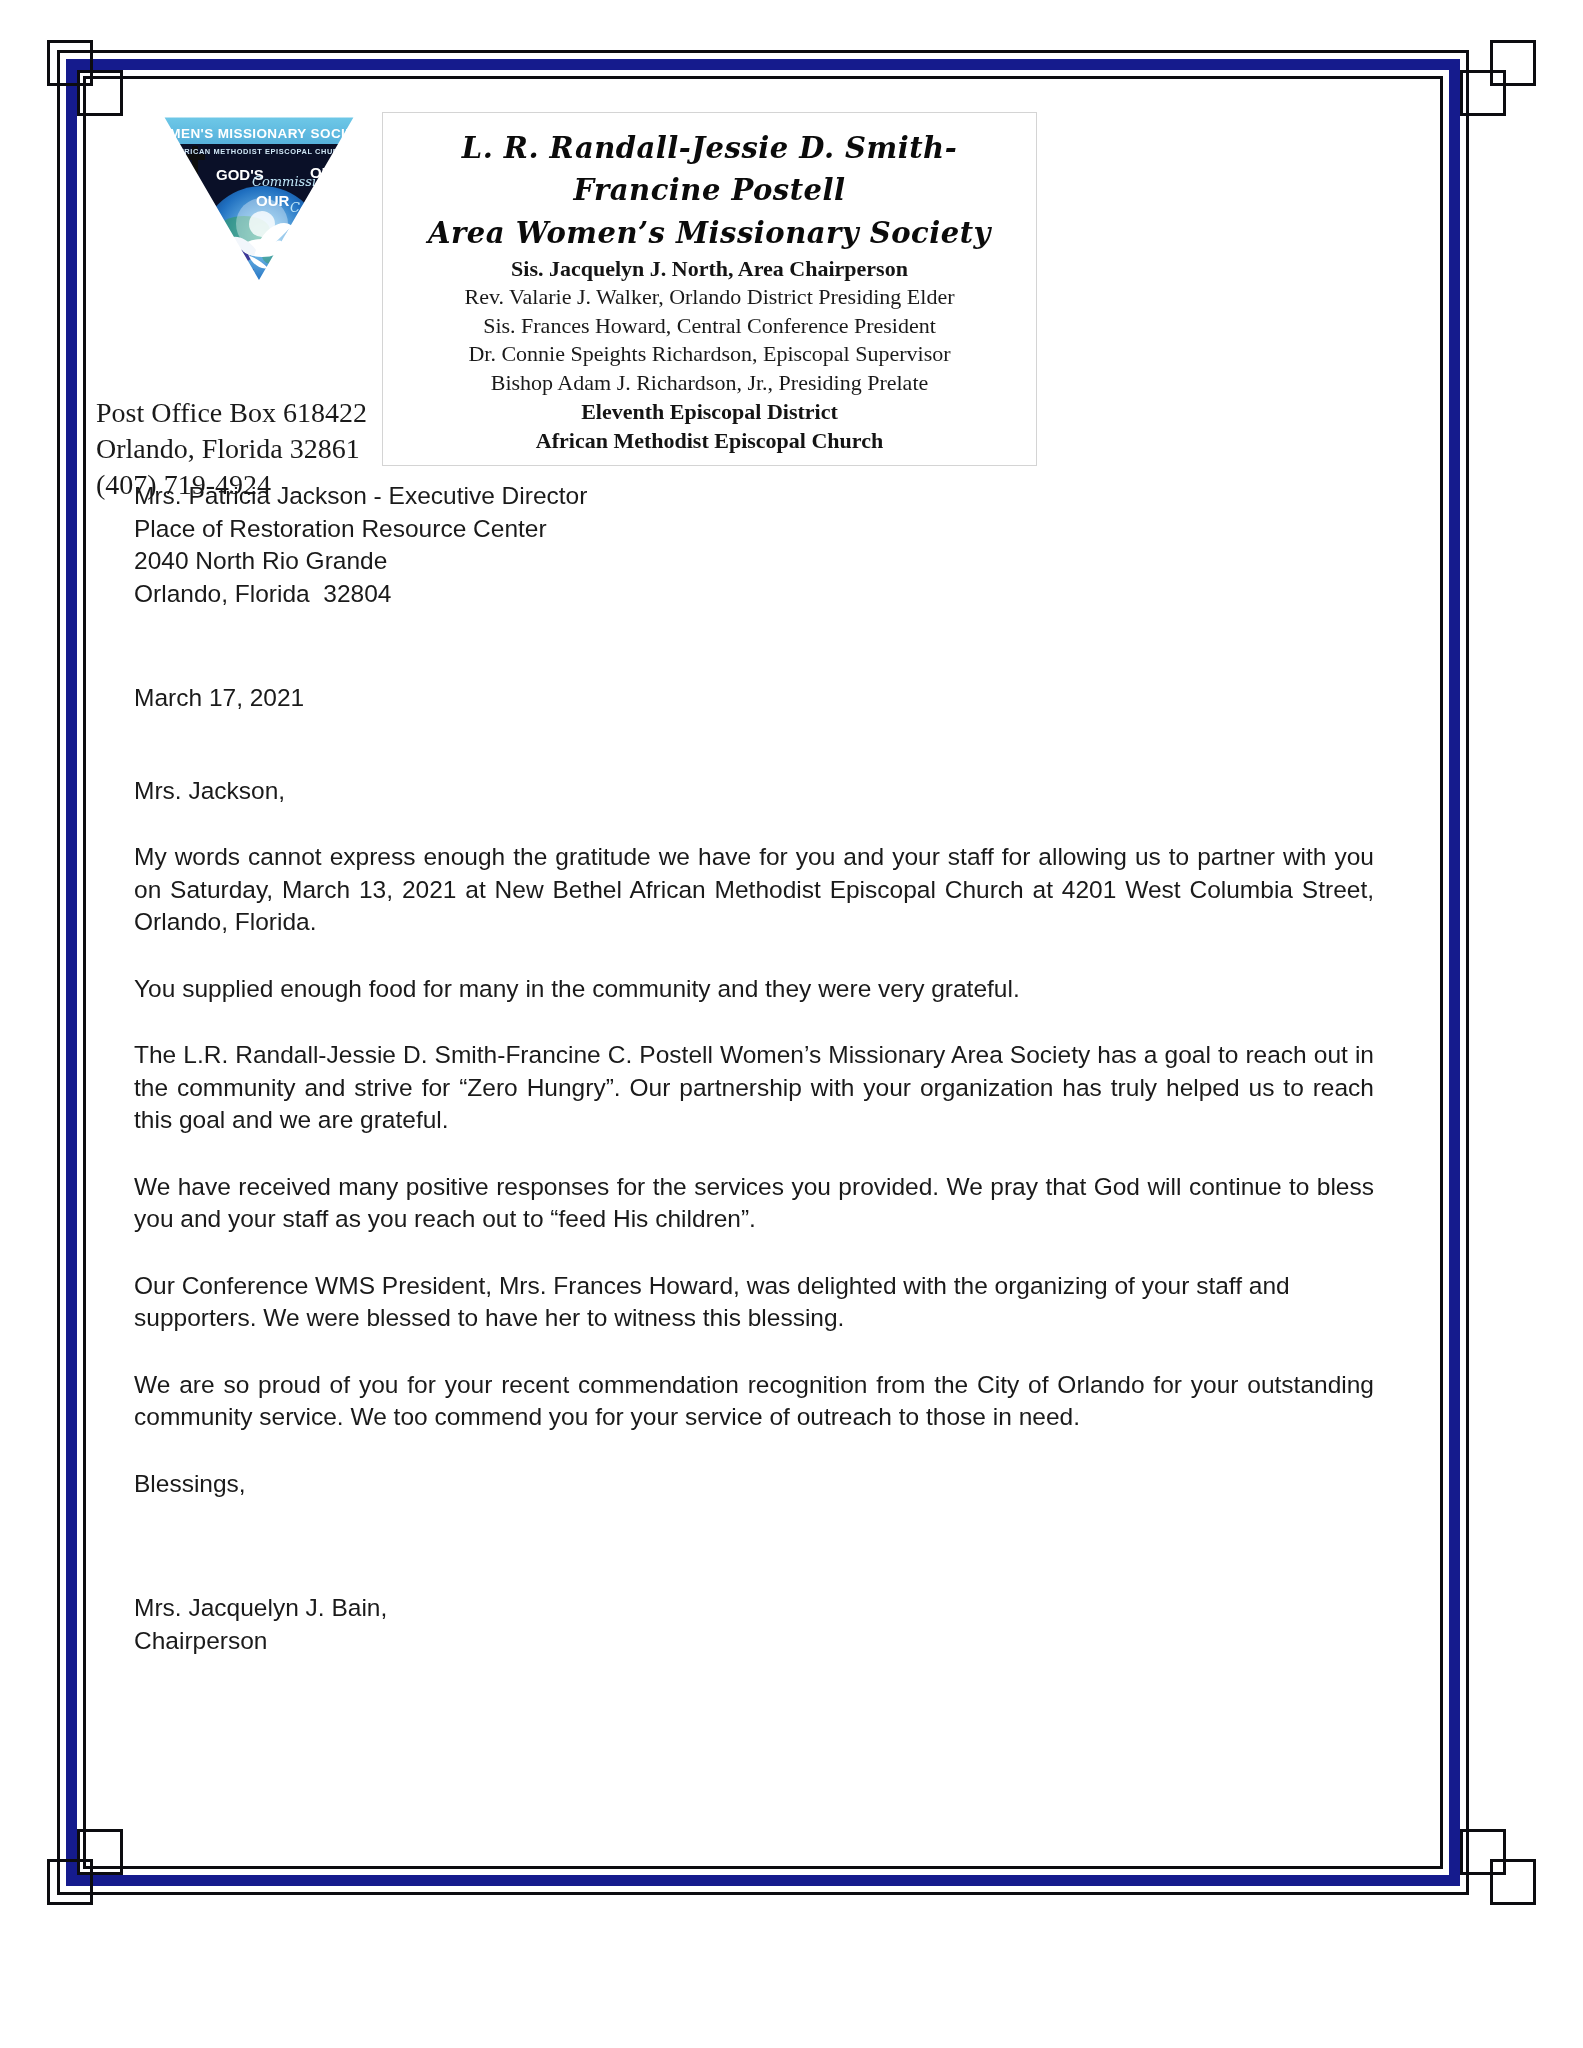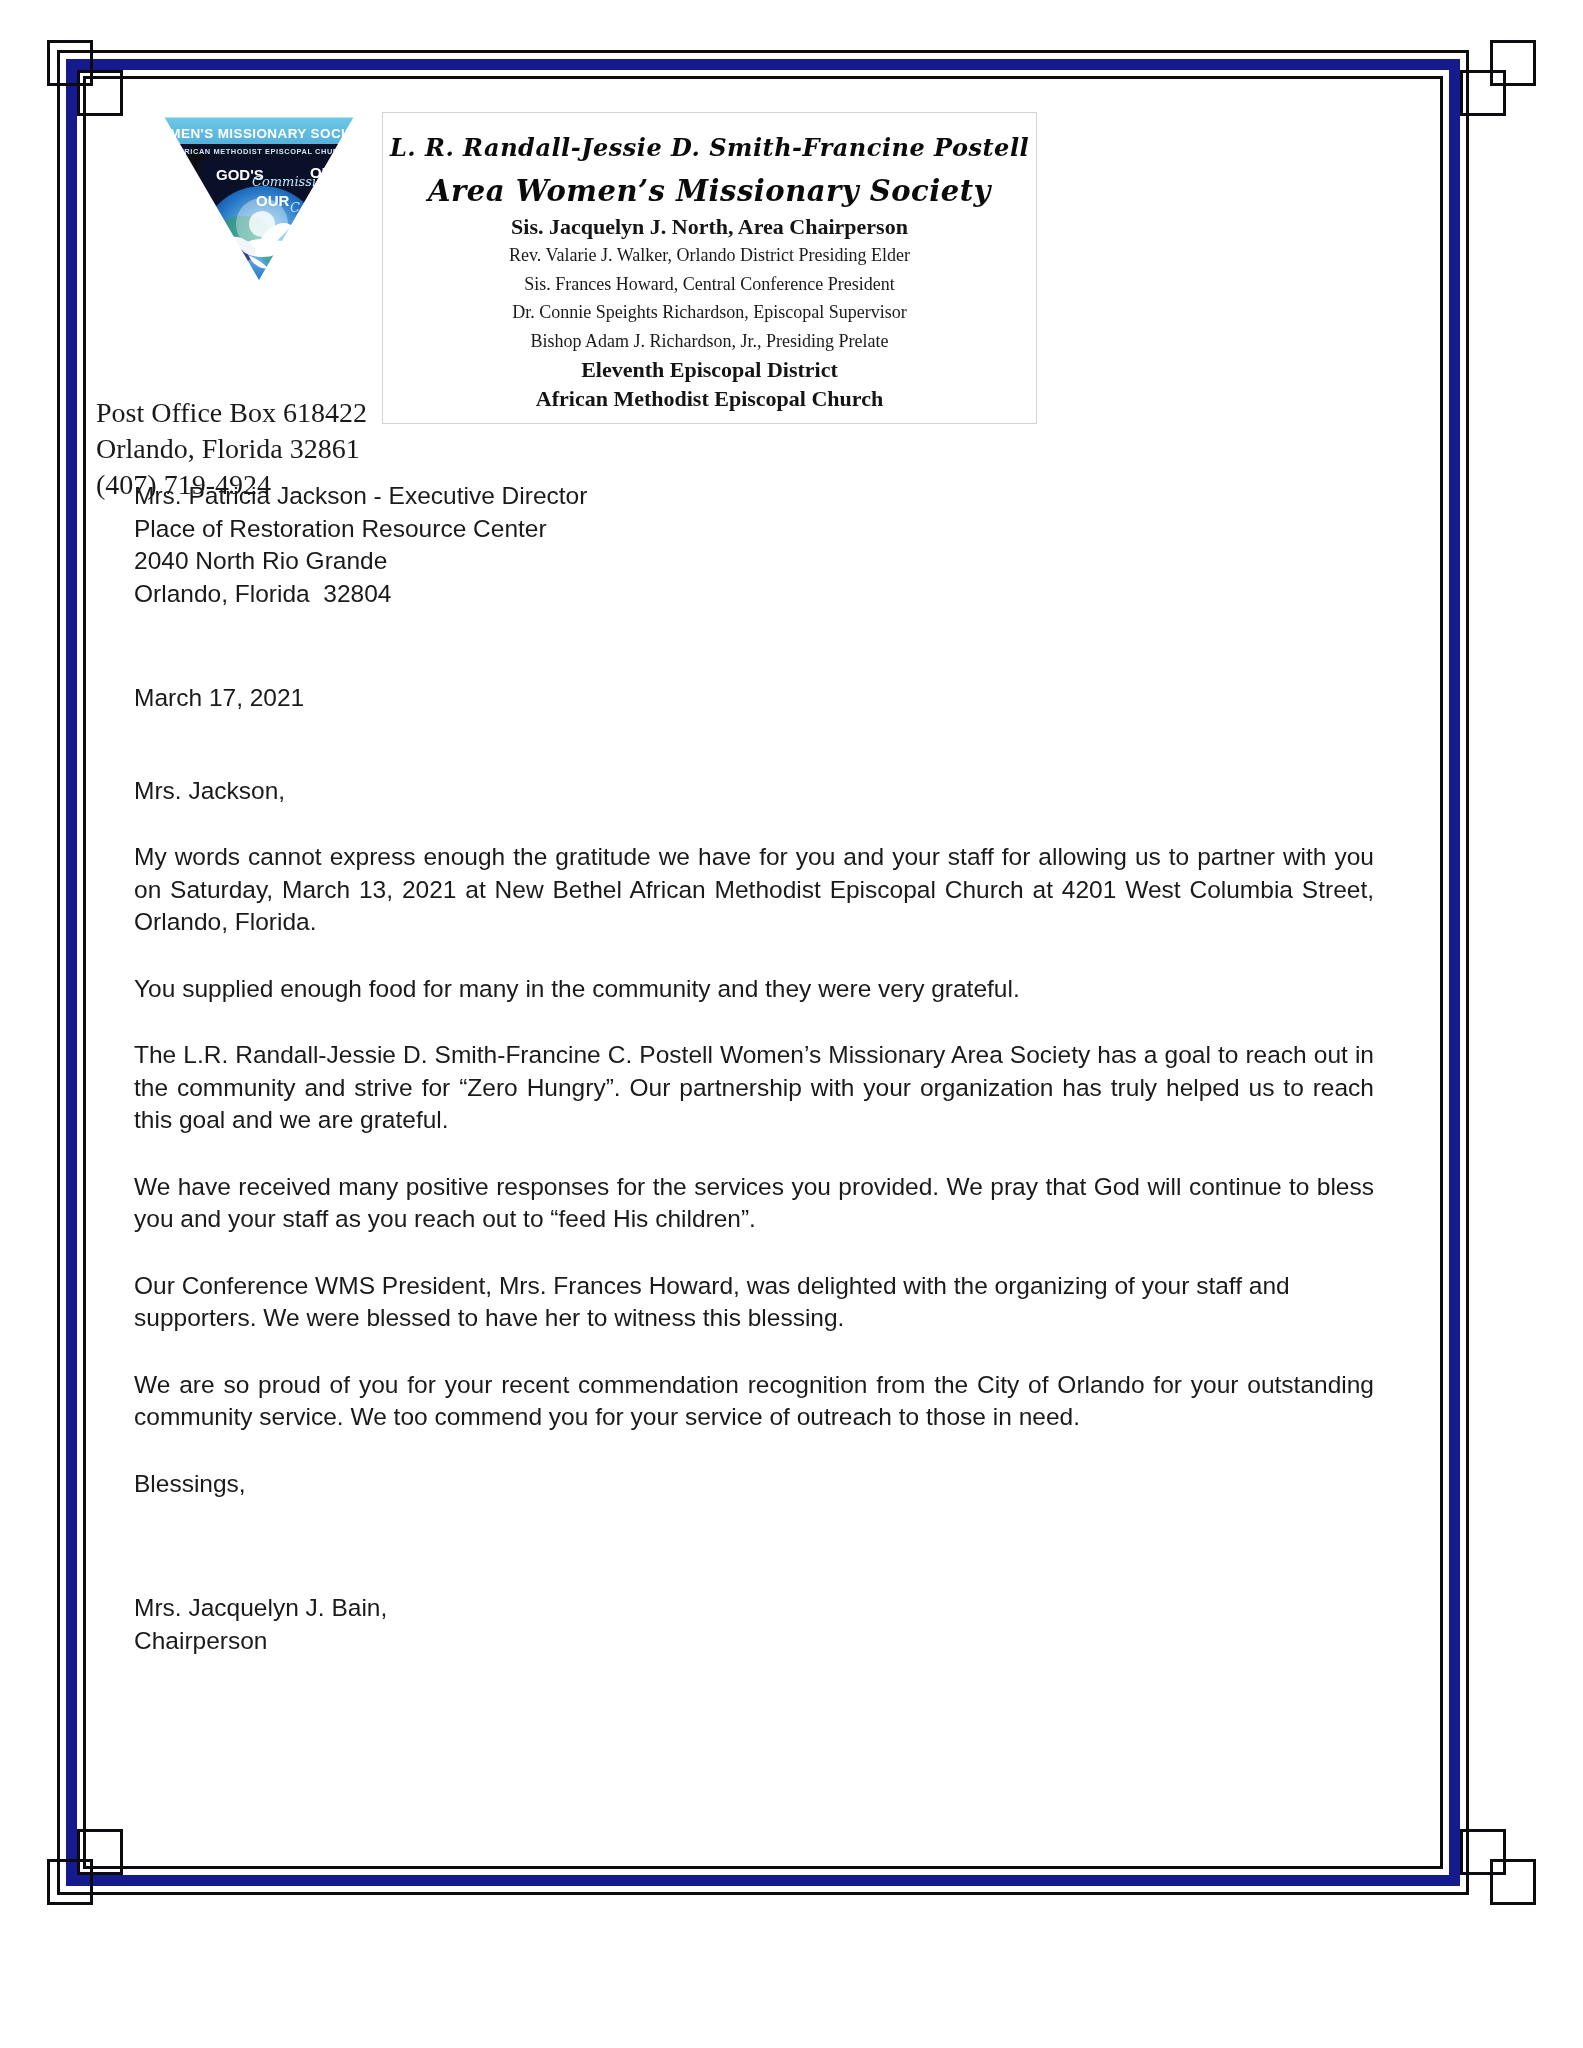--- a/index.html
+++ b/index.html
@@ -101,33 +101,33 @@
     padding: 14px 6px 10px 6px;
     font-family: "Liberation Serif", serif;
   }
   .lh-script {
     font-family: "DejaVu Serif", serif;
     font-style: italic;
     font-weight: 700;
     color: #0b0b0b;
     letter-spacing: .5px;
   }
-  .lh-script.l1 { font-size: 24px; line-height: 42px; }
+  .lh-script.l1 { font-size: 29px; line-height: 42px; }
   .lh-script.l2 { font-size: 29px; line-height: 42px; margin-top: 1px; }
   .lh-bold {
     font-family: "Liberation Serif", serif;
     font-weight: 700;
     font-size: 22px;
     line-height: 29px;
     color: #141414;
   }
   .lh-plain {
     font-family: "Liberation Serif", serif;
     font-weight: 400;
-    font-size: 18px;
+    font-size: 22px;
     line-height: 28.5px;
     color: #1a1a1a;
   }
 
   
   .return-address {
     position: absolute;
     left: 0px;
     top: 305px;
     width: 330px;

